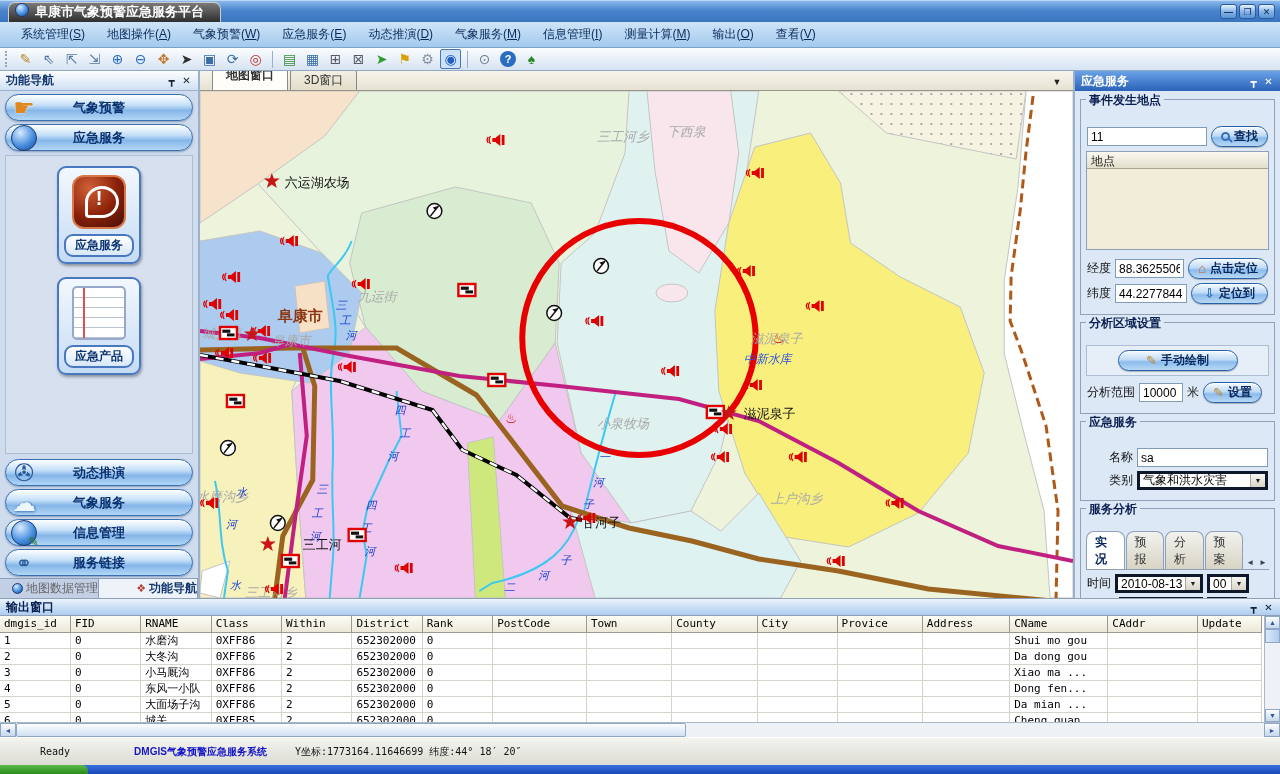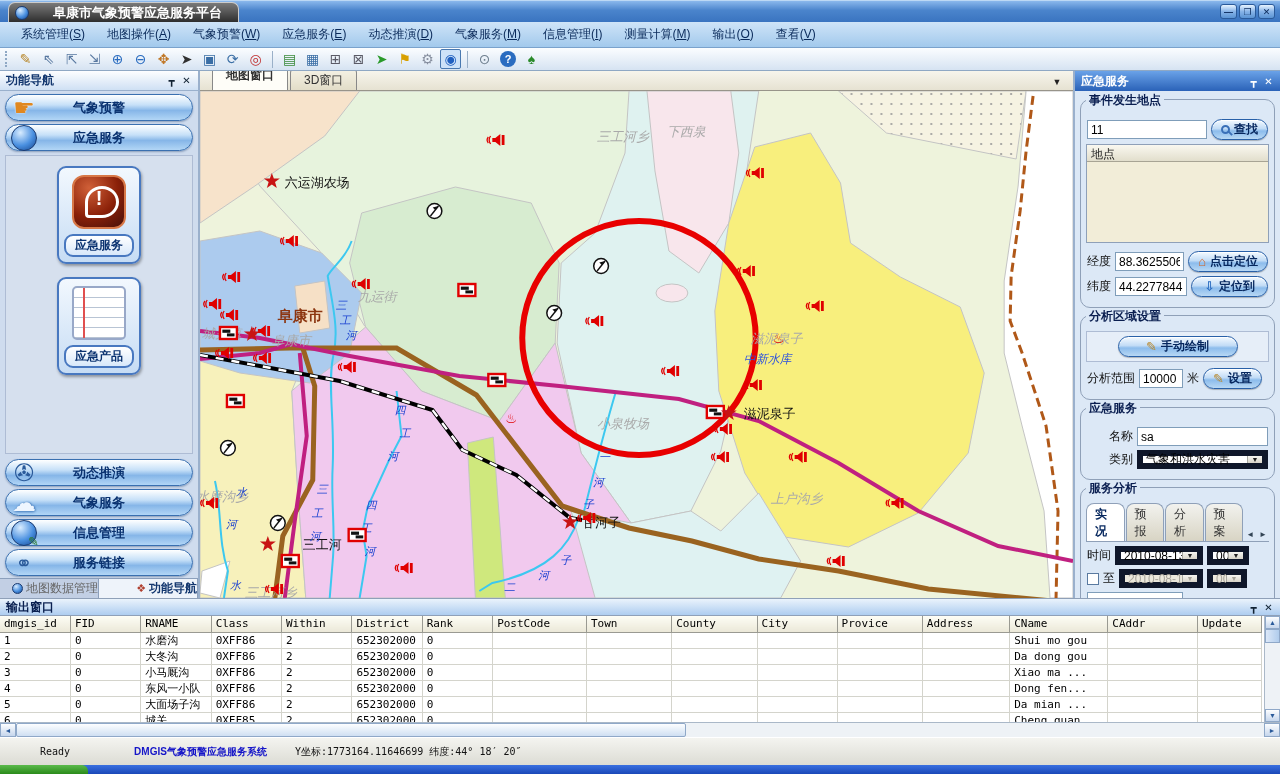--- a/index.html
+++ b/index.html
@@ -3,21 +3,21 @@
 <meta charset="utf-8">
 <style>
   * { box-sizing: border-box; margin: 0; padding: 0; }
   html,body { width:1280px; height:774px; overflow:hidden;
     font-family:"Liberation Sans","DejaVu Sans",sans-serif; font-size:12px; background:#d4e0ec; }
   .app { width:1280px; height:774px; display:flex; flex-direction:column; }
 
   
   .titlebar { height:22px; background:linear-gradient(#8ab8ec,#4a84cc 45%,#3a74c0);
     display:flex; align-items:flex-end; position:relative; border-top:1px solid #bcd8f4; }
-  .title-tab { display:flex; align-items:center; gap:24px; margin:0 0 0 8px; height:20px;
+  .title-tab { display:flex; gap:6px; margin:0 0 0 8px; height:20px;
     background:linear-gradient(#7a7a7a,#2e2e2e); border:1px solid #cccccc; border-bottom:none;
     border-radius:7px 7px 0 0; color:#fff; font-weight:bold; font-size:13px; padding:0 16px 0 6px; }
   .sphere { display:inline-block; border-radius:50%;
     background:radial-gradient(circle at 35% 28%, #d8ecff, #4a90e0 55%, #14448e); border:1px solid #1a3a70; }
   .logo-s { width:14px; height:14px; }
   .win-controls { position:absolute; right:5px; top:3px; display:flex; gap:2px; }
   .winbtn { width:17px; height:15px; display:flex; align-items:center; justify-content:center;
     background:linear-gradient(#e8f4ff,#88b4e8 50%,#5a94d4); border:1px solid #2a5a9a; border-radius:3px;
     color:#0a2a5a; font-size:9px; font-weight:bold; cursor:default; }
 
@@ -105,21 +105,21 @@
   .ml-blk { font-size:13px; fill:#111; }
   .ml-gry { font-size:13px; fill:#a9a9a9; font-style:italic; }
   .ml-city { font-size:15px; fill:#8b3510; font-weight:bold; }
   .ml-wat { font-size:12px; fill:#2a50e0; font-style:italic; }
   .ml-riv { font-size:11px; fill:#1a40d0; font-style:italic; }
   .ml-spring { font-size:13px; fill:#e00000; }
 
   
   .right-panel { width:205px; background:#dce8f6; display:flex; flex-direction:column; overflow:hidden; }
   .rp-body { flex:1; overflow:hidden; padding-top:1px; }
-  .grp { border:1px solid #8fa0b8; border-radius:10px; margin:7px 5px 4px; padding:15px 5px 6px; position:relative; }
+  .grp { border:1px solid #8fa0b8; border-radius:0; margin:7px 5px 4px; padding:22px 5px 6px; position:relative; }
   .grp-title { position:absolute; top:-8px; left:5px; background:#dce8f6; padding:0 3px;
     font-size:12px; color:#0a1e50; font-weight:bold; }
   .row { display:flex; align-items:center; gap:4px; margin:4px 1px; }
   .rp-input { border:1px solid #7f9db9; background:#fff; height:19px; font-size:12px; padding:0 3px;
     font-family:"Liberation Sans",sans-serif; min-width:0; }
   .btn-blue { display:inline-flex; align-items:center; justify-content:center; gap:4px; height:21px;
     background:linear-gradient(#f4faff,#c2dcf6 45%,#8cbcec 58%,#b8d8f4);
     border:1px solid #2860a8; border-radius:11px; color:#06275e; font-weight:bold; font-size:12px;
     padding:0 9px; white-space:nowrap; box-shadow:inset 0 1px 0 #fff,0 1px 1px rgba(0,0,0,.25); }
   .mag { width:9px; height:9px; border:2px solid #3a70b8; border-radius:50%; position:relative; flex:none; }
@@ -136,21 +136,21 @@
     font-size:12px; padding:1px 4px; color:#222; }
   .loc-list-body { height:80px; background:#f2edd8; }
   .lbl { font-size:12px; color:#111; white-space:nowrap; }
   .draw-box { border:1px solid #aebcd4; background:#e6eef8; padding:4px; display:flex; justify-content:center; }
   .rp-tabs { display:flex; align-items:flex-end; border-bottom:1px solid #8fa0b8; margin:0 0 4px; }
   .rp-tab { padding:2px 8px 1px; font-size:12px; border:1px solid #8fa0b8; border-bottom:none;
     border-radius:8px 8px 0 0; background:linear-gradient(#f2f2ee,#d8d4c4); color:#333; margin-right:1px; }
   .rp-tab.active { background:#fff; color:#06275e; font-weight:bold; }
   .rp-tab-arrows { margin-left:auto; display:flex; gap:1px; }
   .rp-tab-arrows span { font-size:8px; color:#345; padding:2px 2px; }
-  .combo { display:flex; align-items:center; border:6px solid #0f172a; background:#fff; height:19px; flex:none; }
+  .combo { display:flex; align-items:center; border:3px solid #0f172a; background:#fff; height:19px; flex:none; }
   .combo .cv { font-size:12px; padding:0 3px; white-space:nowrap; overflow:hidden; }
   .combo .cb { width:15px; height:100%; background:linear-gradient(#f6f6f2,#d8d4c8); border-left:1px solid #a8a8a0;
     display:flex; align-items:center; justify-content:center; font-size:7px; color:#222; flex:none; }
   .combo.disabled { background:#ebe8dc; }
   .combo.disabled .cv { color:#a8a49a; }
   .combo.disabled .cb { color:#a8a49a; }
   .chk { width:12px; height:12px; border:1px solid #5a7aa0; background:#fff; flex:none; }
   .elem-box { width:96px; }
   .elem-sel { height:16px; border:1px solid #7f9db9; background:#fff; margin-bottom:2px; }
   .elem-list { height:46px; border:1px solid #7f9db9; background:#fff; display:flex; overflow:hidden; }

